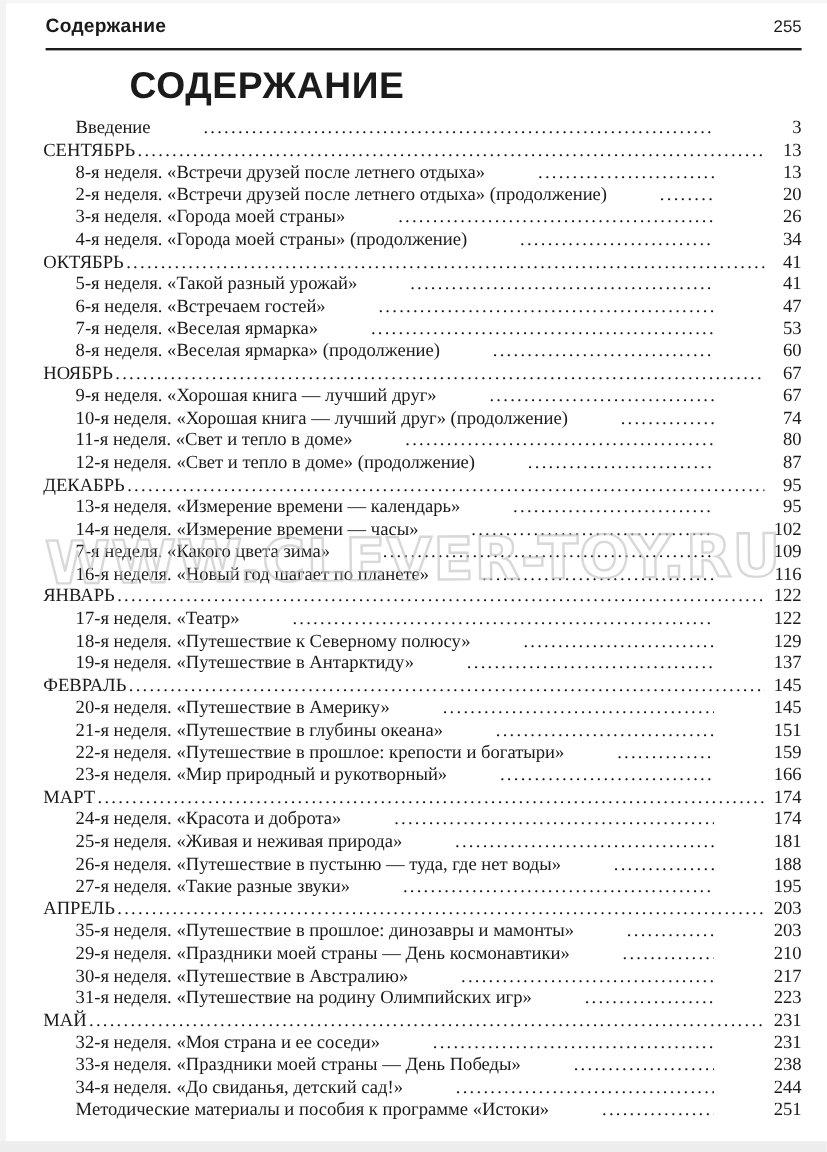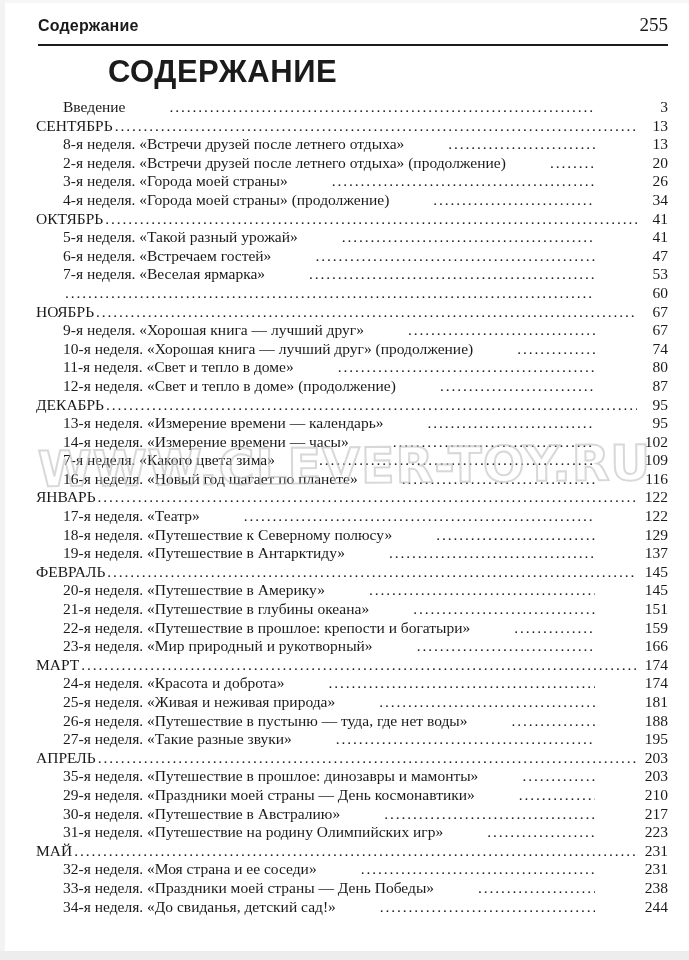--- a/index.html
+++ b/index.html
@@ -40,22 +40,22 @@
     border-bottom: 2px solid #1c1c1c;
     padding-bottom: 8px;
   }
   .running-title {
     font-family: "Liberation Sans", sans-serif;
     font-weight: bold;
     font-size: 16px;
     letter-spacing: 0.2px;
   }
   .folio {
-    font-family: Liberation Serif, serif;
-    font-size: 19px;
+    font-family: Liberation Sans, sans-serif;
+    font-size: 14px;
   }
 
   .doc-title {
     position: absolute;
     left: 108px;
     top: 54px;
     margin: 0;
     font-family: "Liberation Sans", sans-serif;
     font-weight: bold;
     font-size: 31px;
@@ -177,20 +177,21 @@
       <span class="toc-label">6-я неделя. «Встречаем гостей»</span>
       <span class="toc-leader"></span>
       <span class="toc-page">47</span>
     </div>
     <div class="toc-row level-1">
       <span class="toc-label">7-я неделя. «Веселая ярмарка»</span>
       <span class="toc-leader"></span>
       <span class="toc-page">53</span>
     </div>
     <div class="toc-row level-1">
+      <span class="toc-label">8-я неделя. «Веселая ярмарка» (продолжение)</span>
       <span class="toc-leader"></span>
       <span class="toc-page">60</span>
     </div>
     <div class="toc-row level-0">
       <span class="toc-label">НОЯБРЬ</span>
       <span class="toc-leader"></span>
       <span class="toc-page">67</span>
     </div>
     <div class="toc-row level-1">
       <span class="toc-label">9-я неделя. «Хорошая книга — лучший друг»</span>
@@ -345,15 +346,20 @@
     <div class="toc-row level-1">
       <span class="toc-label">33-я неделя. «Праздники моей страны — День Победы»</span>
       <span class="toc-leader"></span>
       <span class="toc-page">238</span>
     </div>
     <div class="toc-row level-1">
       <span class="toc-label">34-я неделя. «До свиданья, детский сад!»</span>
       <span class="toc-leader"></span>
       <span class="toc-page">244</span>
     </div>
+    <div class="toc-row level-1">
+      <span class="toc-label">Методические материалы и пособия к программе «Истоки»</span>
+      <span class="toc-leader"></span>
+      <span class="toc-page">251</span>
+    </div>
   </div>
 
 <div class="watermark">WWW.CLEVER-TOY.RU</div>
 
 </body></html>

